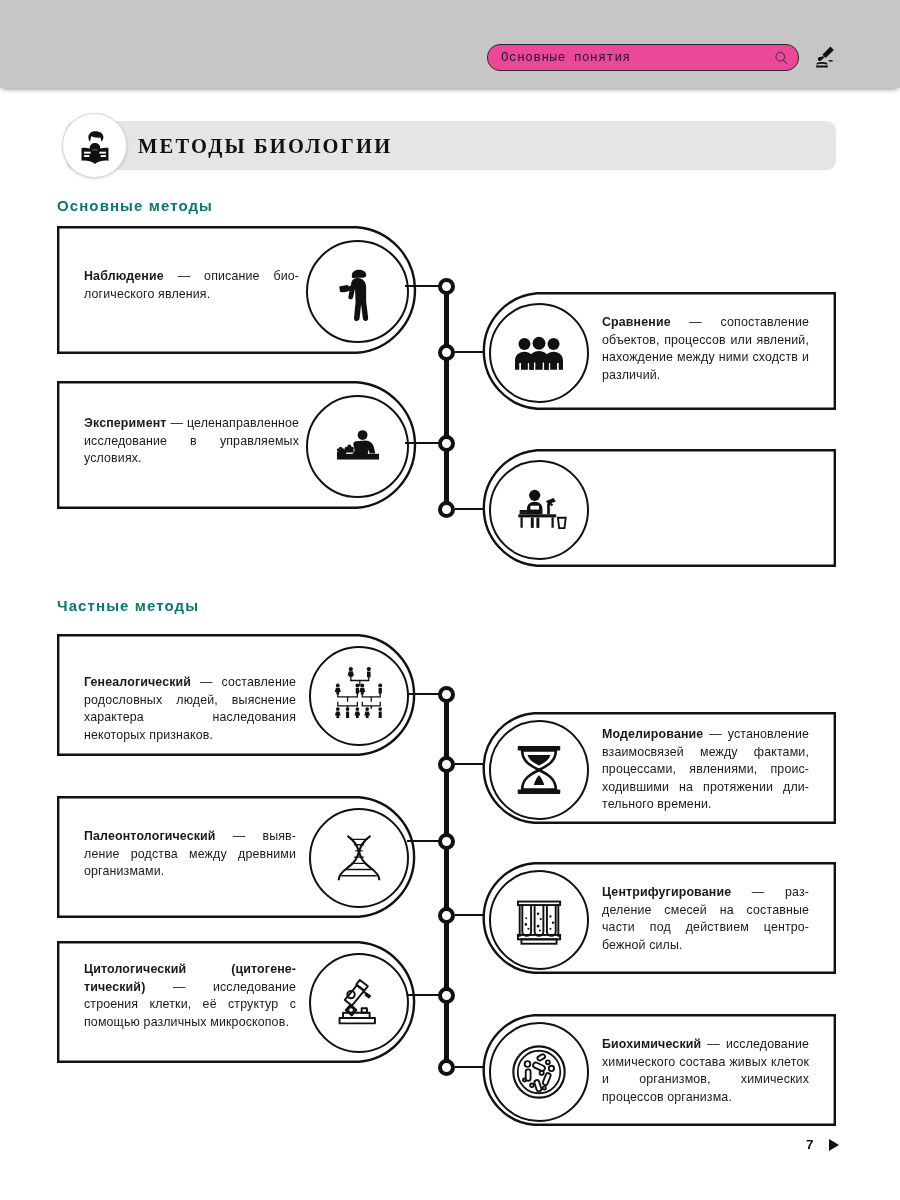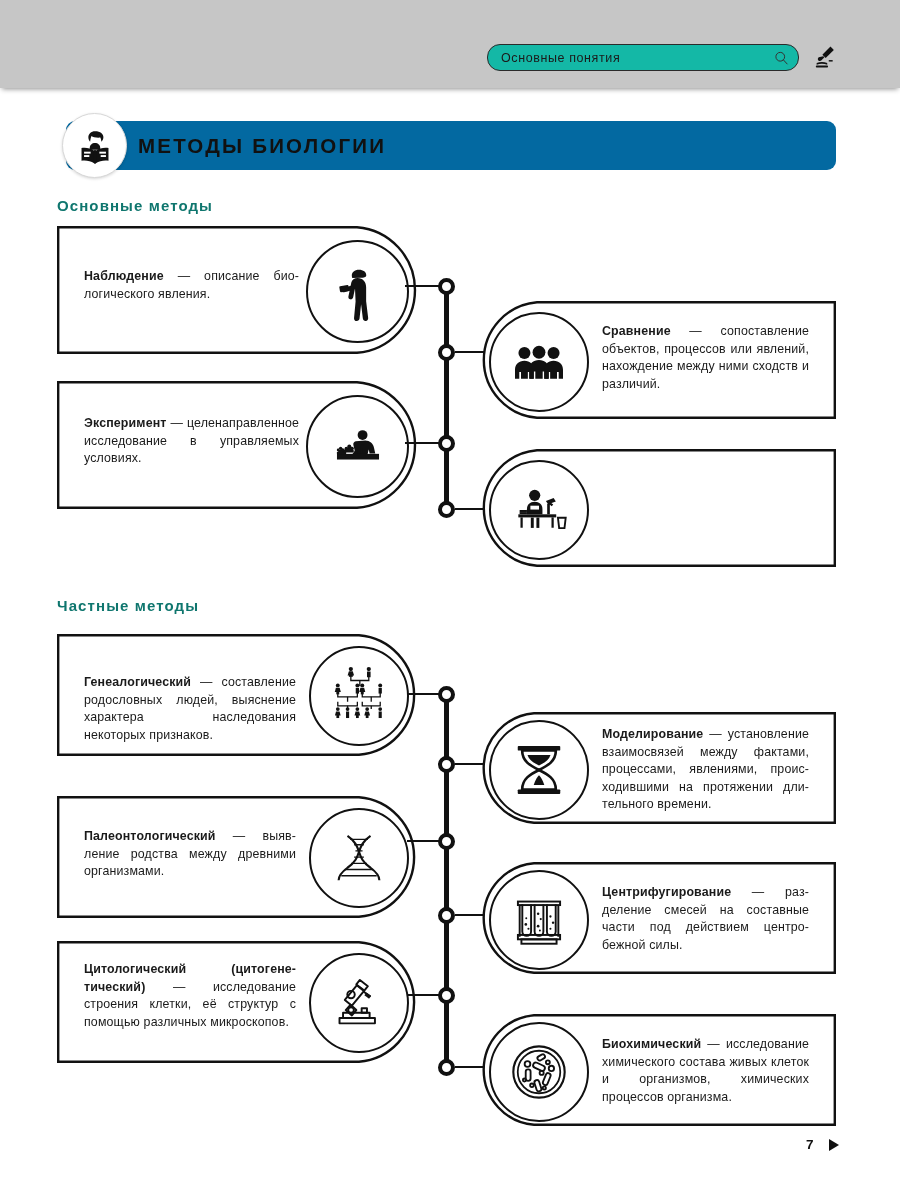--- a/index.html
+++ b/index.html
@@ -13,42 +13,43 @@
   }
   
   .topbar{
     position:absolute;left:0;top:0;width:900px;height:88px;
     background:#c6c6c6;
     box-shadow:0 3px 5px -2px rgba(0,0,0,.45);
   }
   .searchwrap{
     position:absolute;left:487px;top:44px;
     width:310px;height:25px;
-    background:#14b8a6;
+    background:#ec4899;
     border:1.5px solid #2a2a2a;
     border-radius:13px;
-    display:flex;align-items:center;
+    display:flex;align-items:center;font-family:Liberation Mono, monospace;
   }
   .searchwrap .sq{
     font-size:12.5px;letter-spacing:.6px;color:#1b1b1b;
     margin-left:13px;white-space:nowrap;
   }
   .mag{
     position:absolute;right:9px;top:50%;transform:translateY(-50%);
     width:15px;height:15px;
   }
   .micro-btn{
     position:absolute;left:813px;top:44px;width:26px;height:26px;
   }
   
   .banner{
     position:absolute;left:66px;top:121px;
     width:770px;height:49px;
-    background:#0369a1;
+    background:#e5e5e5;
     border-radius:9px;
+    font-family:Liberation Serif, serif;
   }
   .banner-title{
     position:absolute;left:72px;top:50%;transform:translateY(-50%);
     font-size:20.5px;font-weight:bold;letter-spacing:2.2px;
     color:#111;white-space:nowrap;
   }
   .badge{
     position:absolute;left:62px;top:113px;
     width:63px;height:63px;border-radius:50%;
     background:#ffffff;border:1.5px solid #d8d8d8;
@@ -199,21 +200,21 @@
   <div class="node" style="left:0px;top:0px;"></div>
   <div class="node" style="left:0px;top:66px;"></div>
   <div class="node" style="left:0px;top:157px;"></div>
   <div class="node" style="left:0px;top:223px;"></div>
 </div>
 <div class="lead" style="left:405px;top:285px;width:36px;"></div>
 <div class="lead" style="left:455px;top:351px;width:30px;"></div>
 <div class="lead" style="left:405px;top:442px;width:36px;"></div>
 <div class="lead" style="left:455px;top:508px;width:30px;"></div>
 
-<div class="card" style="left:478px;top:301px;width:358px;height:118px;">
+<div class="card" style="left:478px;top:292px;width:358px;height:118px;">
   <svg class="frame" width="358" height="118" viewBox="0 0 358 118">
     <path d="M356.8 1.2 H59 A58 58 0 0 0 59 116.8 H356.8 Z" fill="#fff" stroke="#111" stroke-width="2.4"></path>
   </svg>
   <div class="body" style="left:124px;top:22px;width:207px;">
     <b>Сравнение</b><span> — </span><span>сопоставление объектов, процессов или явле­ний, нахождение между ними сходств и различий.</span>
   </div>
   <div class="icon-circle" style="left:11px;top:11px;width:96px;height:96px;">
     <svg viewBox="0 0 70 50" width="60" height="43">
         <g fill="#111">
       <circle cx="18" cy="14" r="7"></circle>

